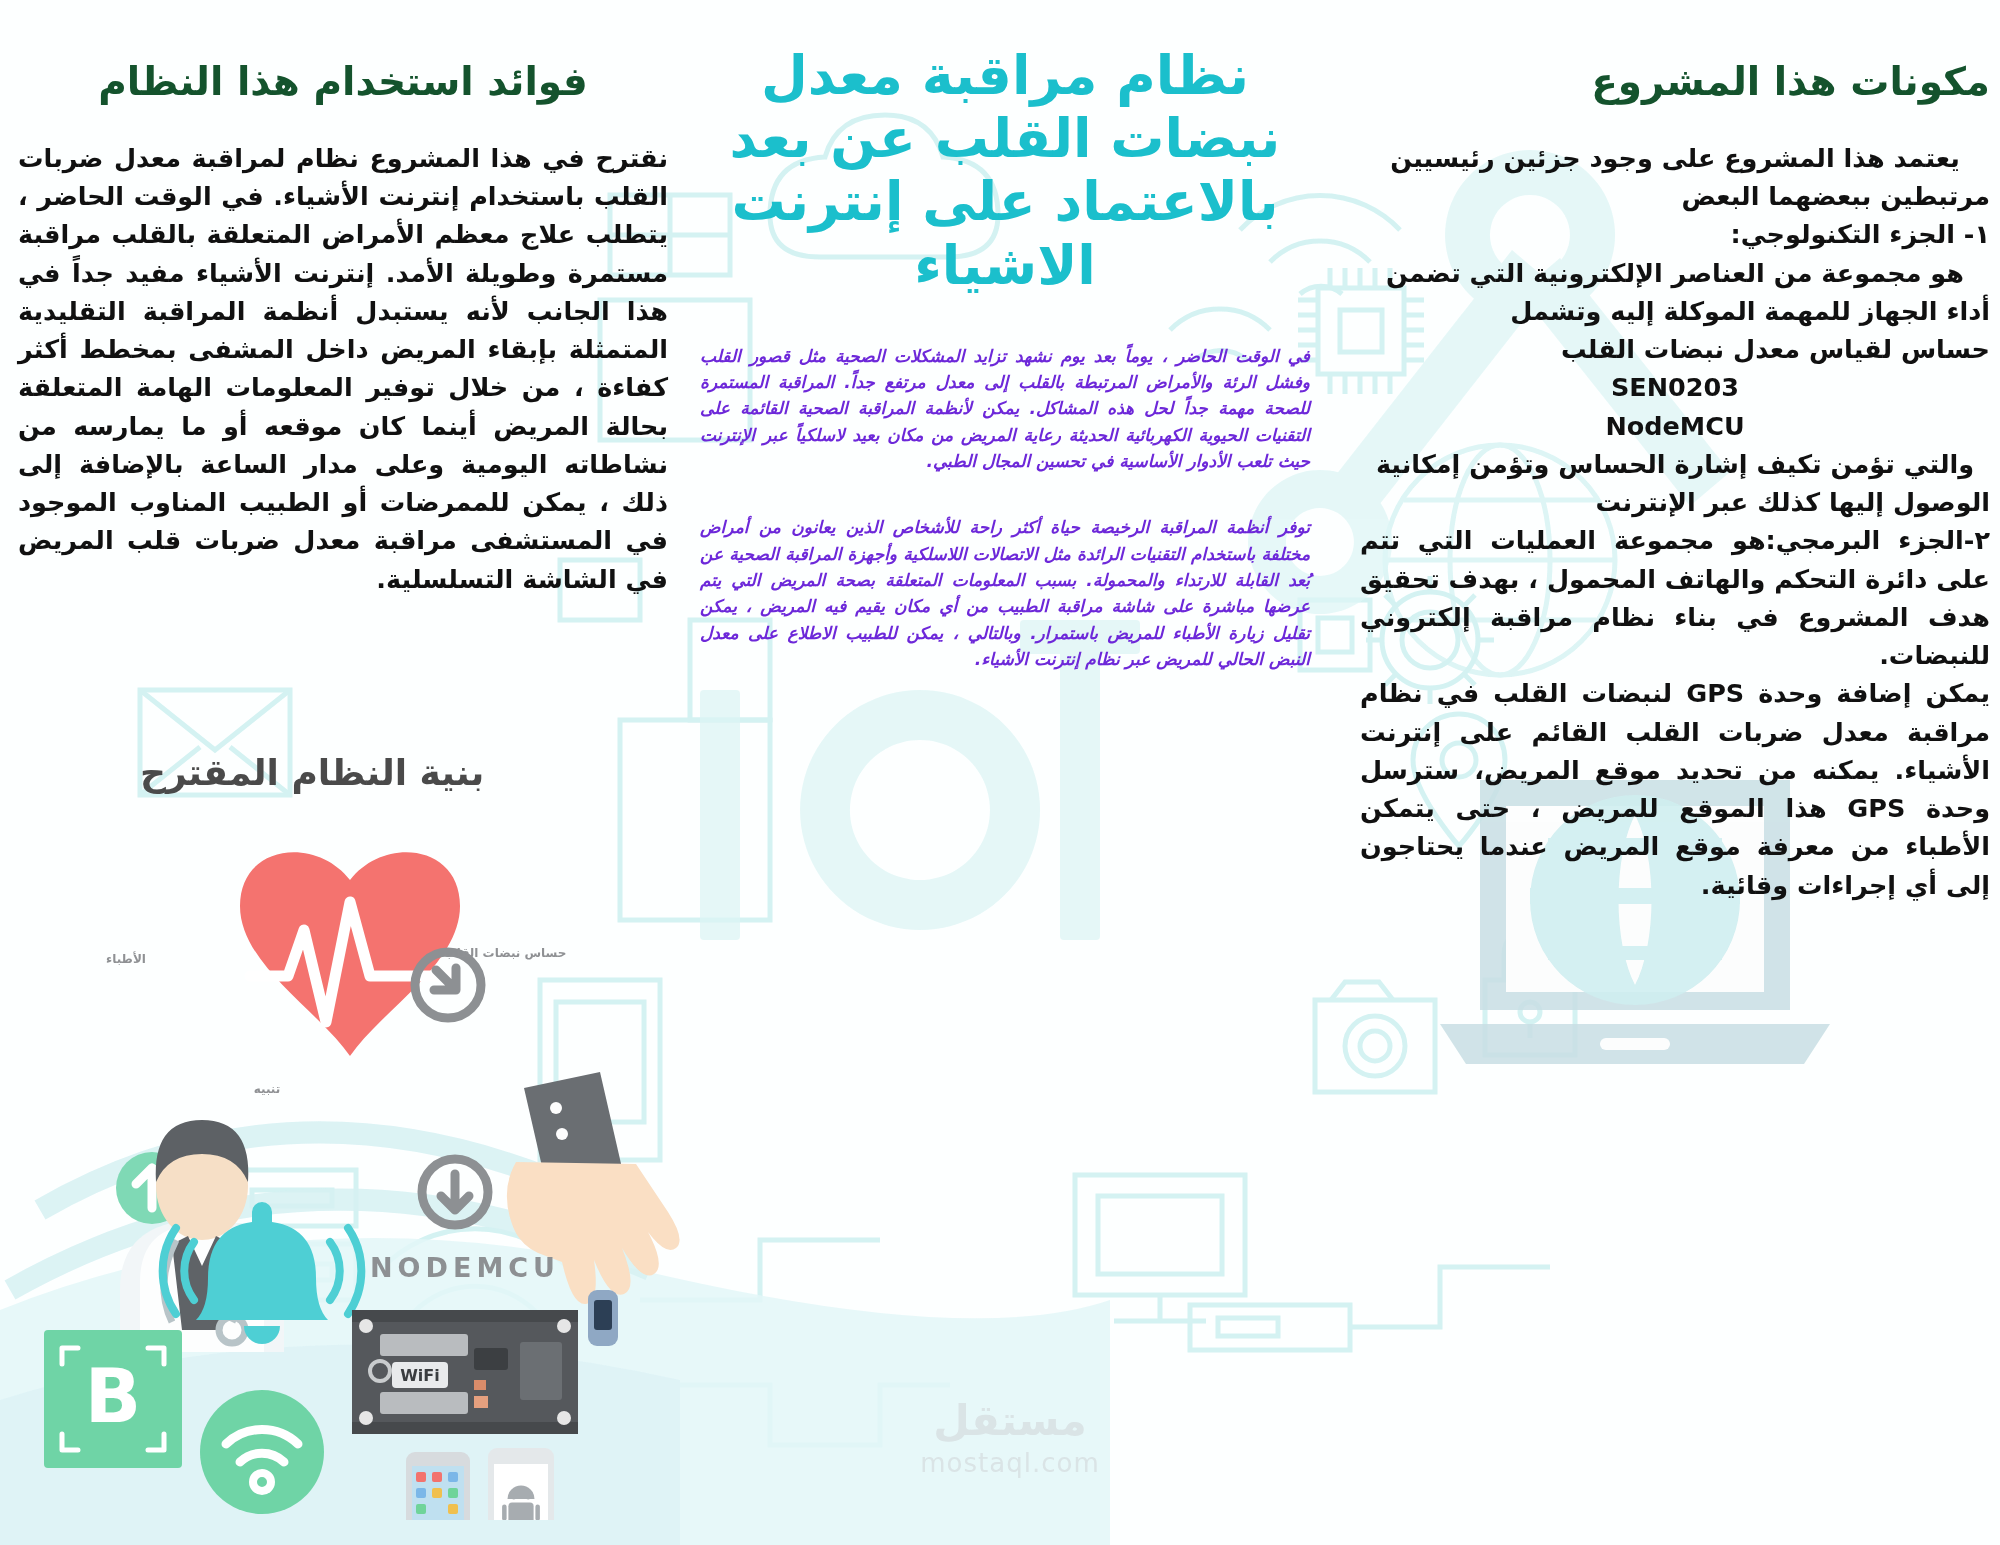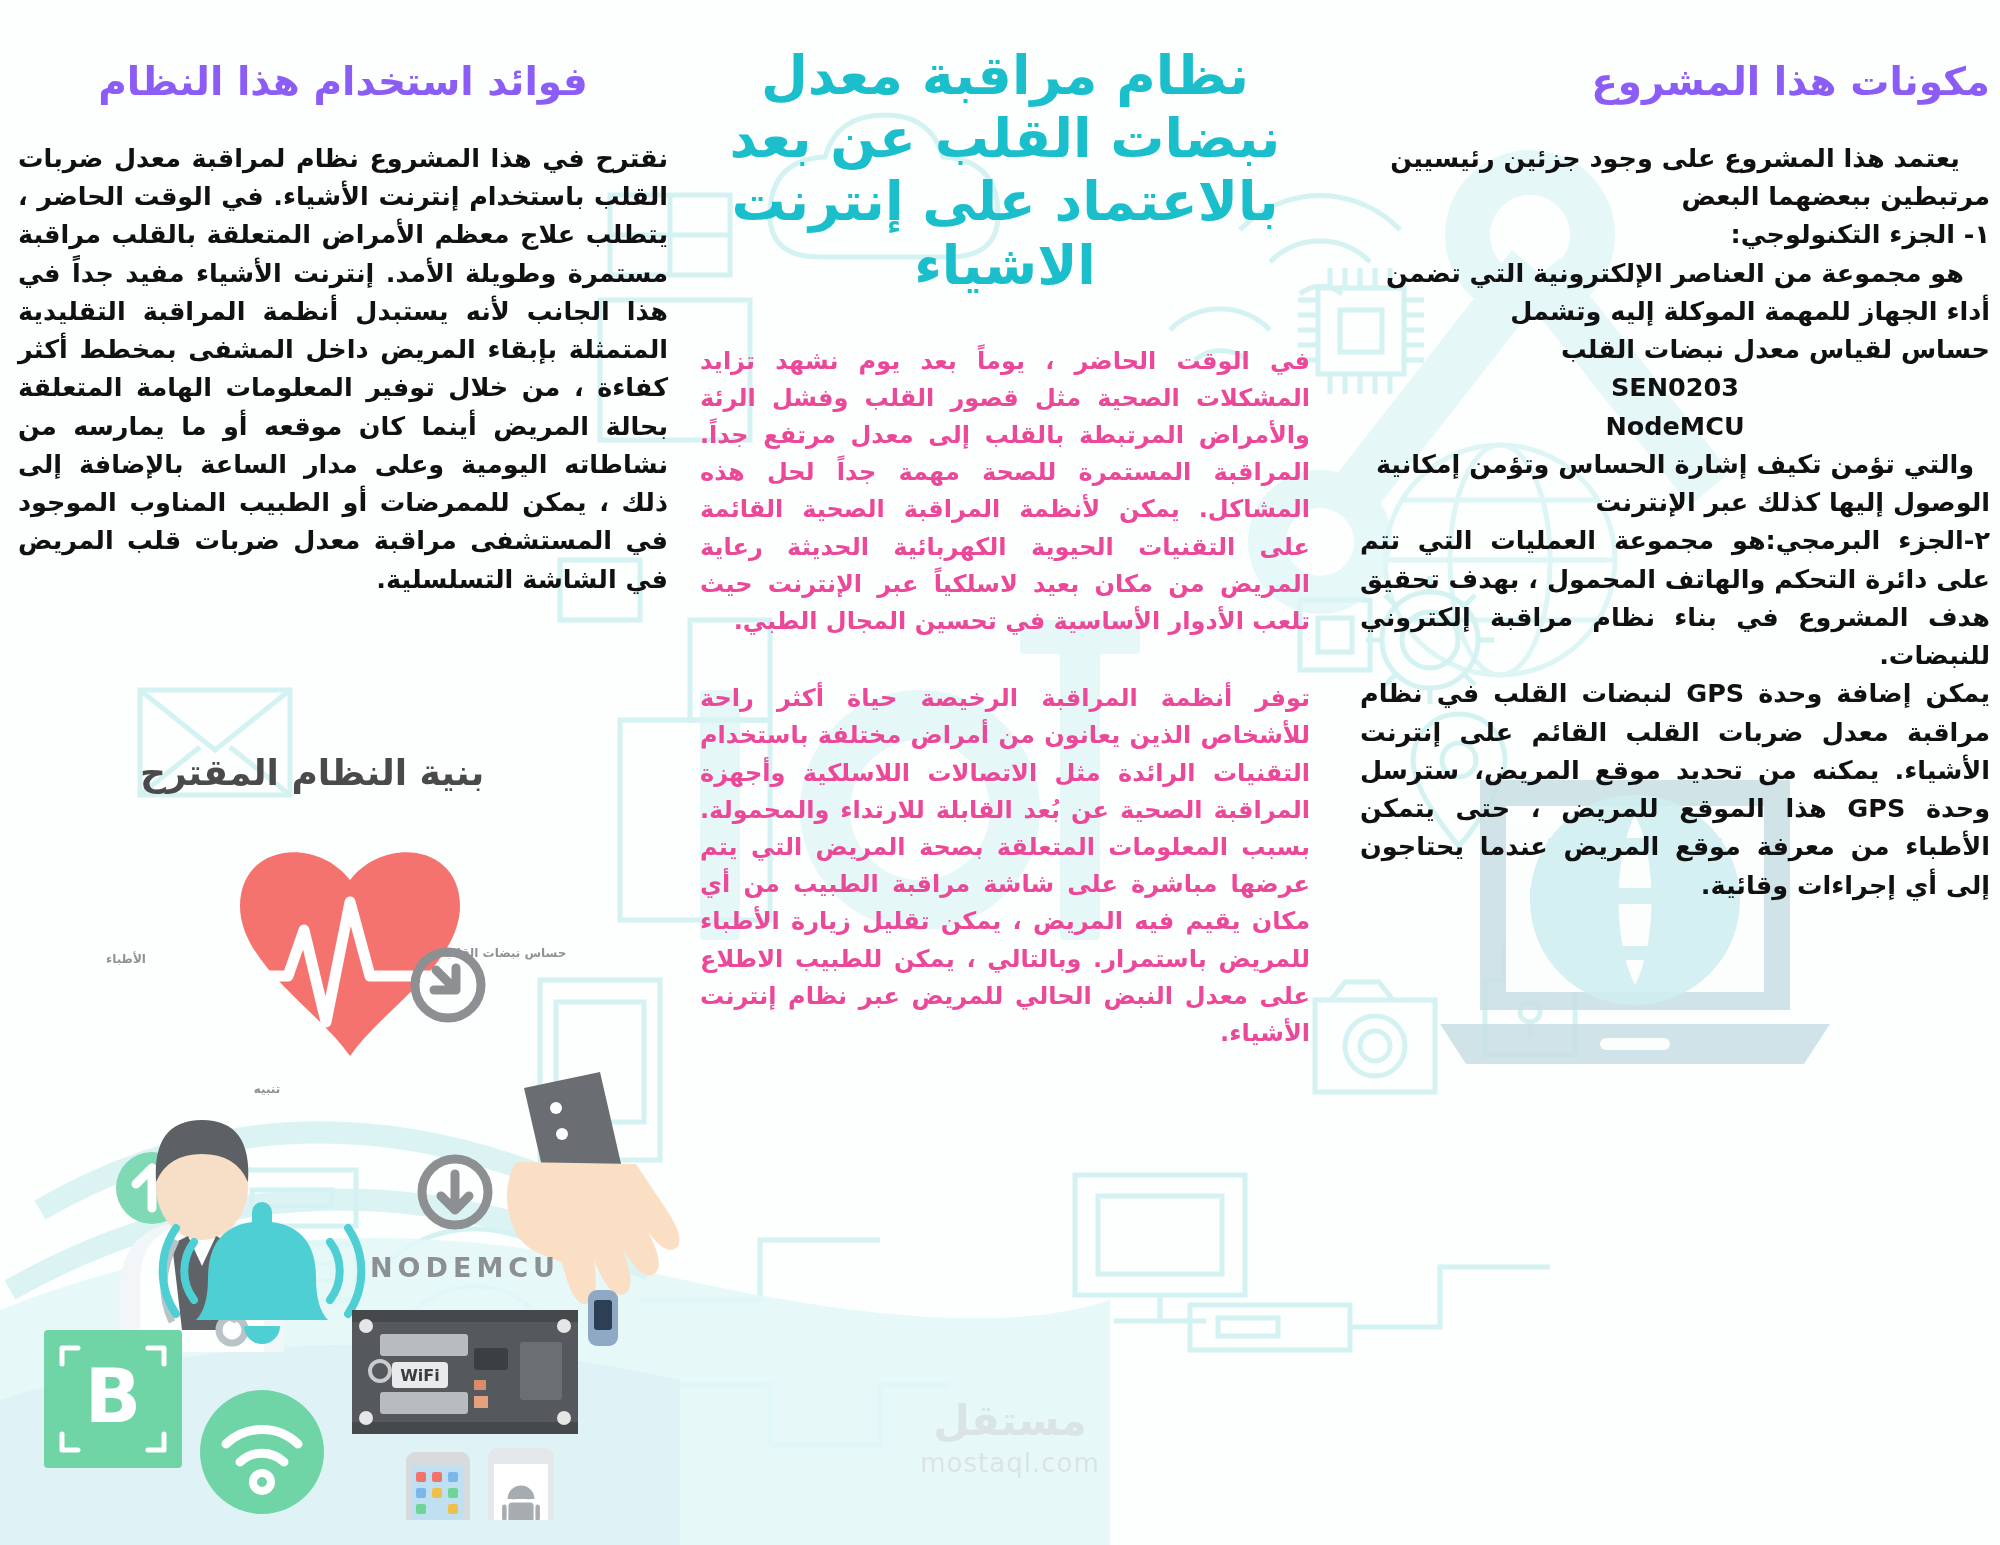--- a/index.html
+++ b/index.html
@@ -25,21 +25,21 @@
   .col{position:absolute;z-index:5;}
 
   .col-left{left:18px;top:60px;width:650px;}
   .col-mid{left:700px;top:10px;width:610px;}
   .col-right{left:1360px;top:60px;width:630px;}
 
   h2.section-head{
     margin:0 0 34px 0;
     font-size:39px;
     font-weight:bold;
-    color:#8b5cf6;
+    color:#14532d;
     text-align:center;
     letter-spacing:0px;
     line-height:1.15;
   }
   h2.section-head.right-head{text-align:right;}
 
   p.body-text{
     margin:0 0 22px 0;
     font-size:25.5px;
     line-height:1.50;
@@ -60,27 +60,28 @@
     font-weight:bold;
     color:#1bbfcc;
     text-align:center;
     direction:rtl;
     padding:18px 0 0 0;
   }
 
   .mid-body{margin-top:46px;}
   .mid-body p{
     margin:0 0 24px 0;
-    font-size:24px;
+    font-size:17px;
     line-height:1.55;
     font-weight:bold;
-    color:#ec4899;
+    color:#6d28d9;
     text-align:justify;
     text-align-last:right;
     direction:rtl;
+    font-style:italic;
   }
   .mid-body p:last-child{margin-bottom:0;margin-top:40px;}
 
   
   .diagram{
     position:absolute;left:0px;top:730px;width:700px;height:790px;z-index:4;
   }
   .diagram-title{
     position:absolute;right:140px;top:22px;width:420px;
     font-size:36px;font-weight:bold;color:#4a4a4a;text-align:left;

